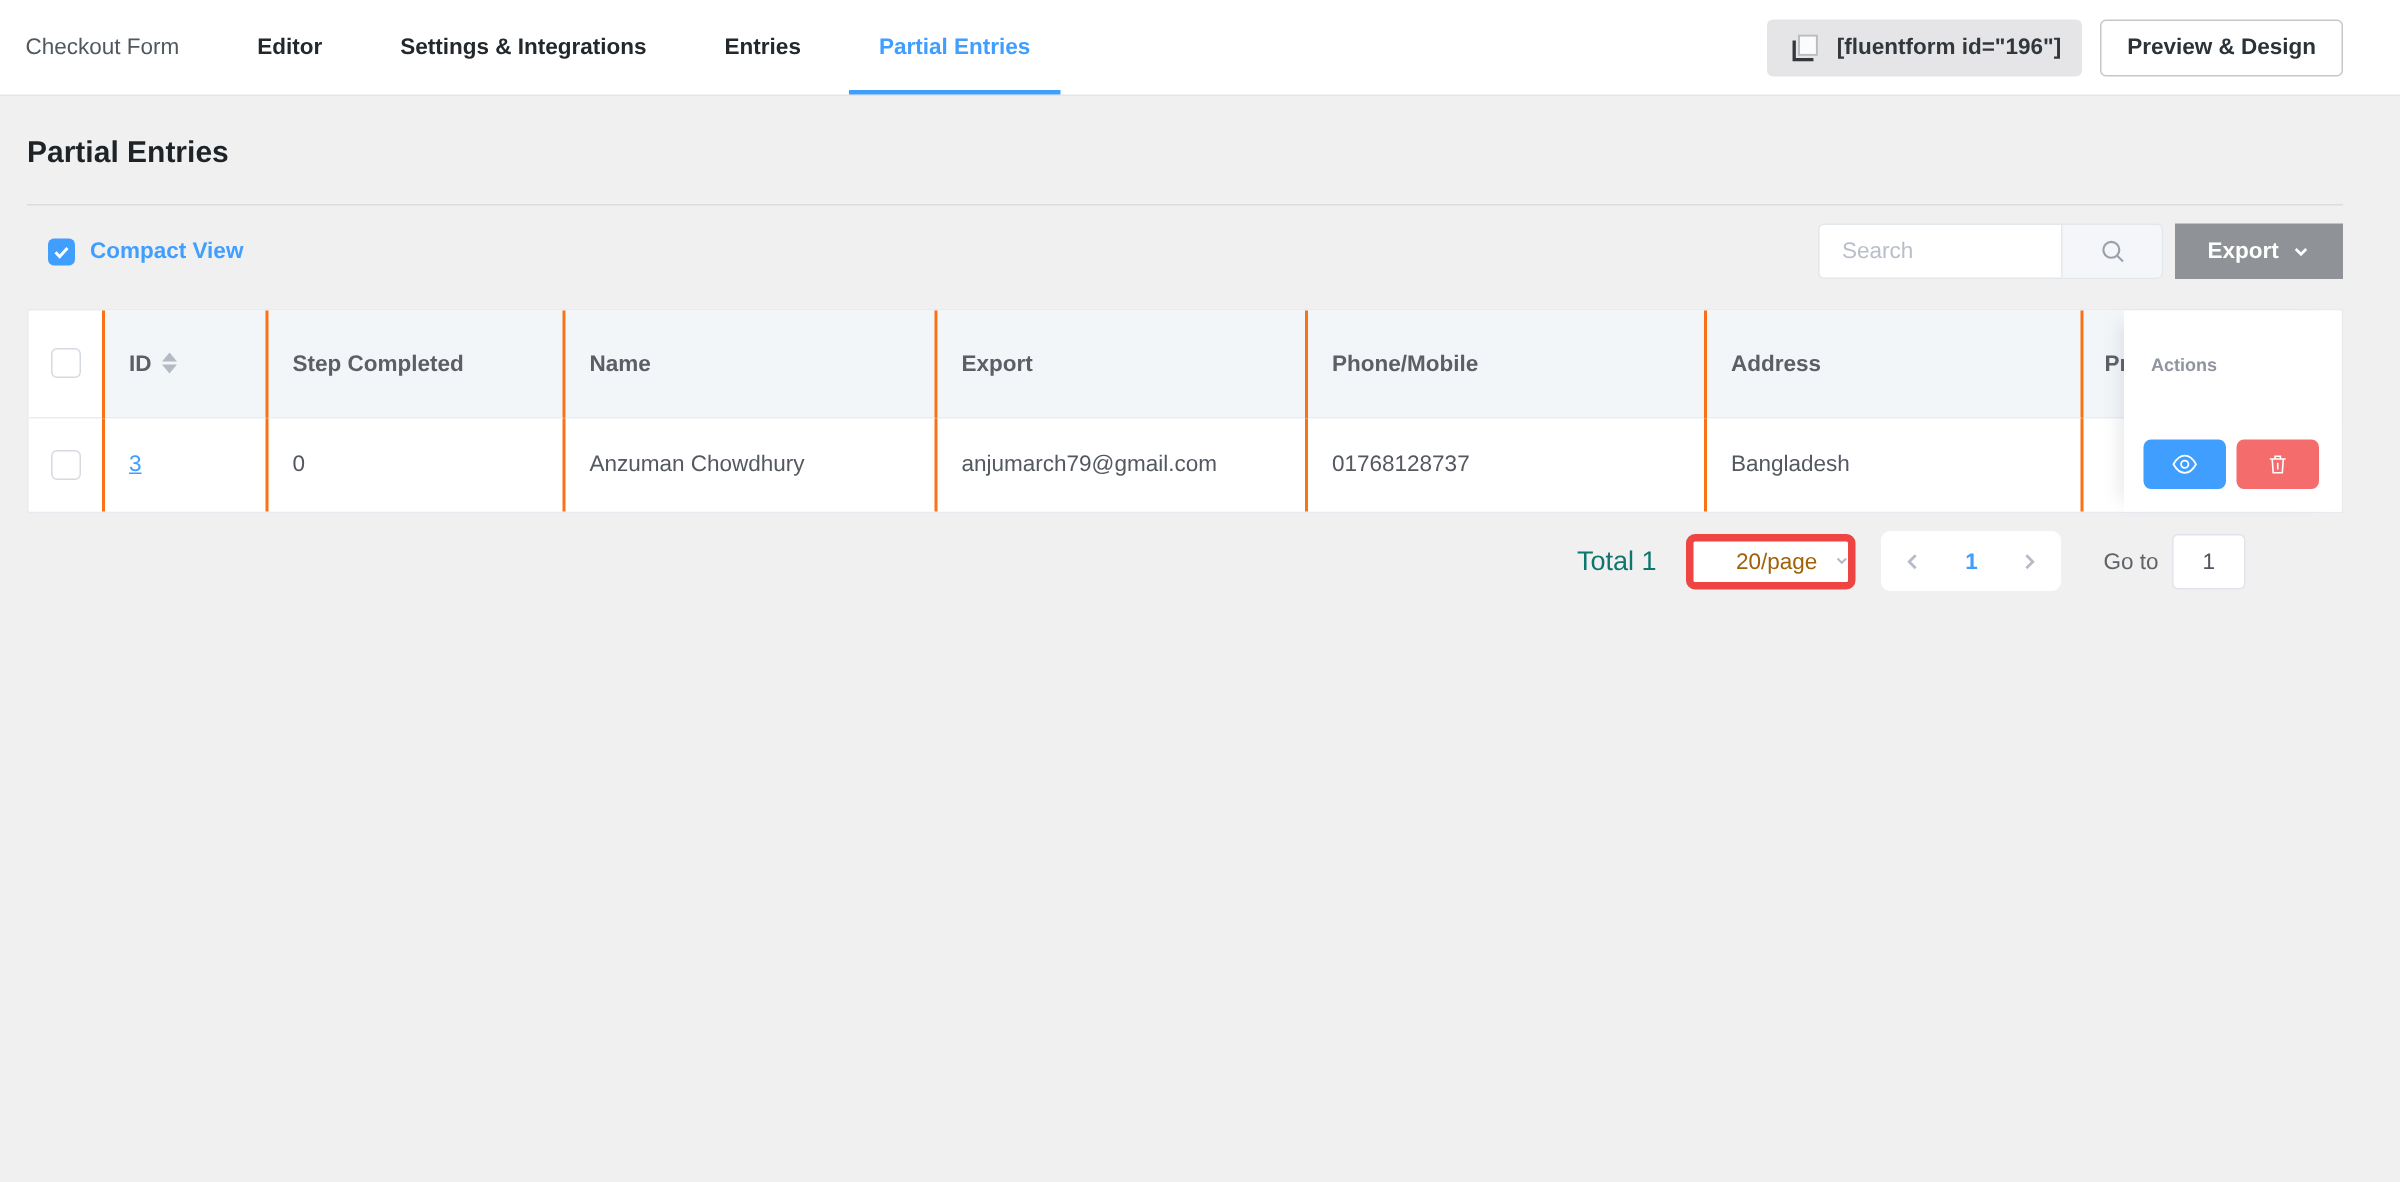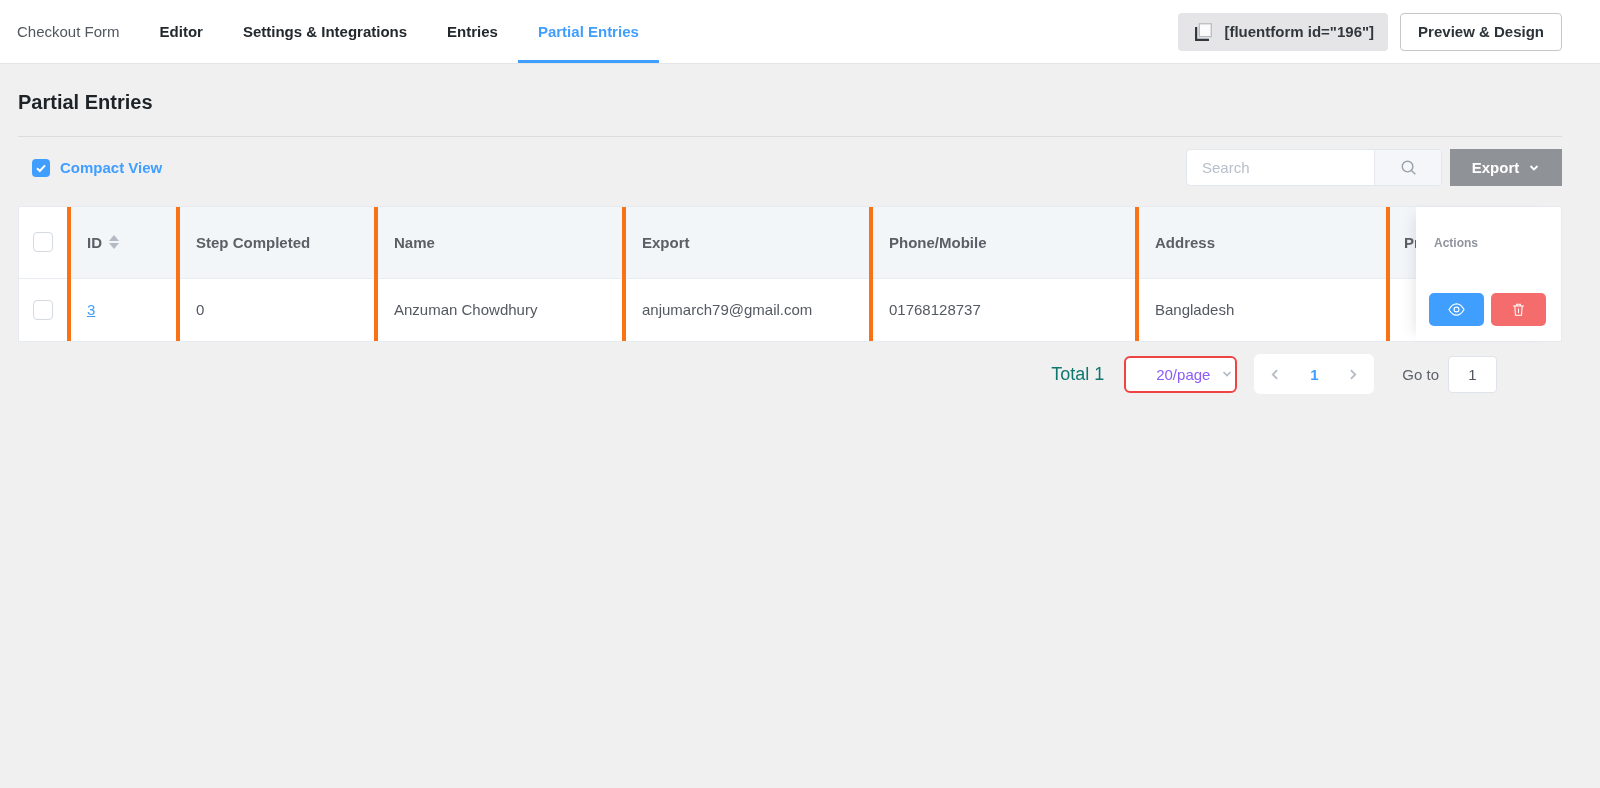--- a/index.html
+++ b/index.html
@@ -10,21 +10,21 @@
     color:#3c434a;
   }
 
   
   .topnav {
     height:64px; background:#ffffff;
     display:flex; align-items:center; justify-content:space-between;
     padding:0 38px 0 17px;
     border-bottom:1px solid #e3e5e8;
   }
-  .tabs { display:flex; align-items:stretch; gap:40px; height:100%; }
+  .tabs { display:flex; align-items:stretch; gap:52px; height:100%; }
   .tab {
     display:flex; align-items:center; position:relative;
     font-size:15px; font-weight:700; color:#23282d; cursor:pointer;
     white-space:nowrap;
   }
   .tab.muted { font-weight:400; color:#50575e; }
   .tab.active { color:#409EFF; }
   .tab.active::after {
     content:""; position:absolute; left:-20px; right:-20px; bottom:0;
     height:3px; background:#409EFF;
@@ -59,21 +59,21 @@
     border:1px solid #d5dae1; border-radius:4px; display:inline-block;
   }
   .checkbox.checked {
     width:18px; height:18px; background:#409EFF; border:none;
     display:flex; align-items:center; justify-content:center;
   }
   .compact-label { font-size:15px; font-weight:600; color:#409EFF; }
 
   .toolbar-right { display:flex; align-items:center; gap:8px; }
   .search-group {
-    display:flex; width:256px; height:37px;
+    display:flex; width:230px; height:37px;
     background:#ffffff; border:1px solid #e2e7ec; border-radius:4px; overflow:hidden;
   }
   .search-input {
     flex:1; border:none; outline:none; padding-left:15px;
     font-size:15px; color:#606266; font-family:"Liberation Sans", sans-serif;
     background:transparent; min-width:0;
   }
   .search-input::placeholder { color:#b8bfc9; }
   .search-append {
     width:67px; background:#f4f6f9; border-left:1px solid #e6eaee;
@@ -86,21 +86,21 @@
     font-family:"Liberation Sans", sans-serif;
   }
 
   
   .table-wrap {
     position:relative; margin-top:20px;
     background:#ffffff; border:1px solid #e7ebf0;
   }
   table { width:100%; border-collapse:collapse; table-layout:fixed; }
   th, td {
-    border-right:4px solid #f97316; border-bottom:1px solid #e9edf2;
+    border-right:2px solid #f97316; border-bottom:1px solid #e9edf2;
     text-align:left; padding-left:16px; overflow:hidden; white-space:nowrap;
   }
   th { height:71px; background:#f3f6f9; font-size:15px; font-weight:700; color:#5c6066; }
   td { height:63px; background:#ffffff; font-size:15px; color:#545861; }
   th.cb-col, td.cb-col { background:#ffffff; padding:0; text-align:center; }
   th.cb-col .checkbox, td.cb-col .checkbox { vertical-align:middle; cursor:pointer; }
   th:last-child, td:last-child { border-right:none; }
   tr:last-child td { border-bottom:none; }
   th.pr-col, td.pr-col { padding-left:14px; }
 
@@ -129,23 +129,23 @@
   .act-btn.delete { background:#F56C6C; }
 
   
   .pagination {
     margin-top:12px; padding-right:65px;
     display:flex; align-items:center; justify-content:flex-end;
   }
   .total-text { font-size:18px; color:#0f766e; margin-right:20px; }
   .page-size-select {
     width:113px; height:37px; background:#ffffff;
-    border:2px solid #ef4444; border-radius:6px;
+    border:5px solid #ef4444; border-radius:6px;
     display:flex; align-items:center; justify-content:center; gap:11px;
-    font-size:15px; color:#8b5cf6; cursor:pointer;padding-left:28px;
+    font-size:15px; color:#a16207; cursor:pointer;padding-left:28px;
   }
   .pager {
     margin-left:17px; width:120px; height:40px; background:#ffffff; border-radius:6px;
     display:flex; align-items:center; justify-content:space-between; padding:0 15px;
   }
   .pager-arrow { display:flex; align-items:center; cursor:pointer; }
   .page-num { font-size:15px; font-weight:700; color:#409EFF; cursor:pointer; }
   .goto-label { margin-left:28px; font-size:15px; color:#5f6369; }
   .goto-input {
     margin-left:9px; width:49px; height:37px;

